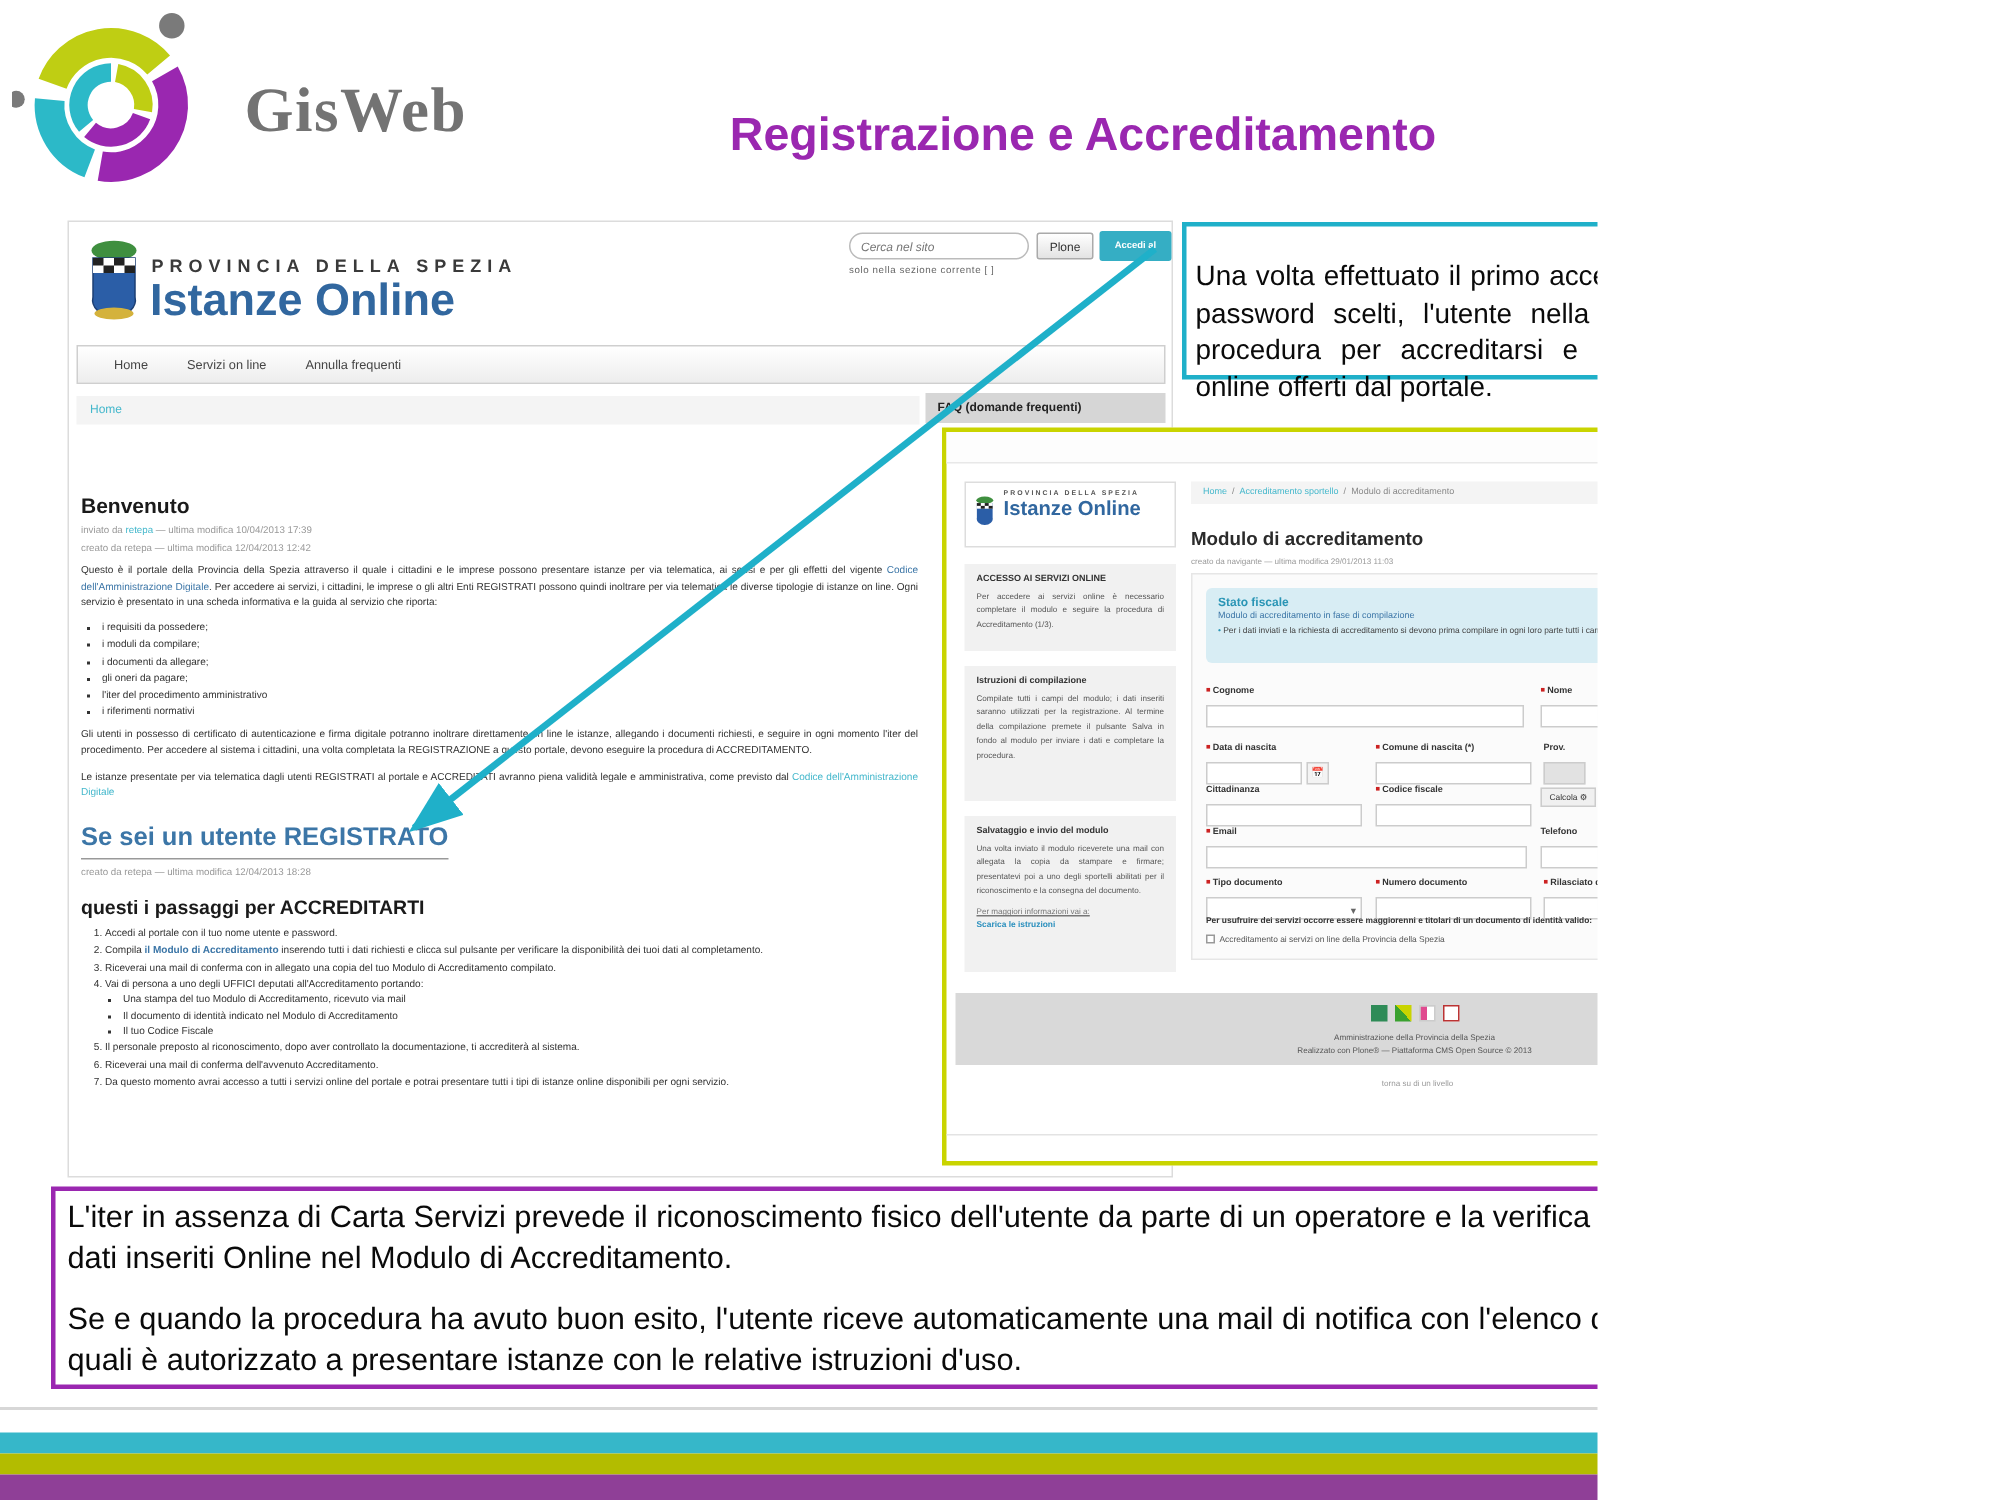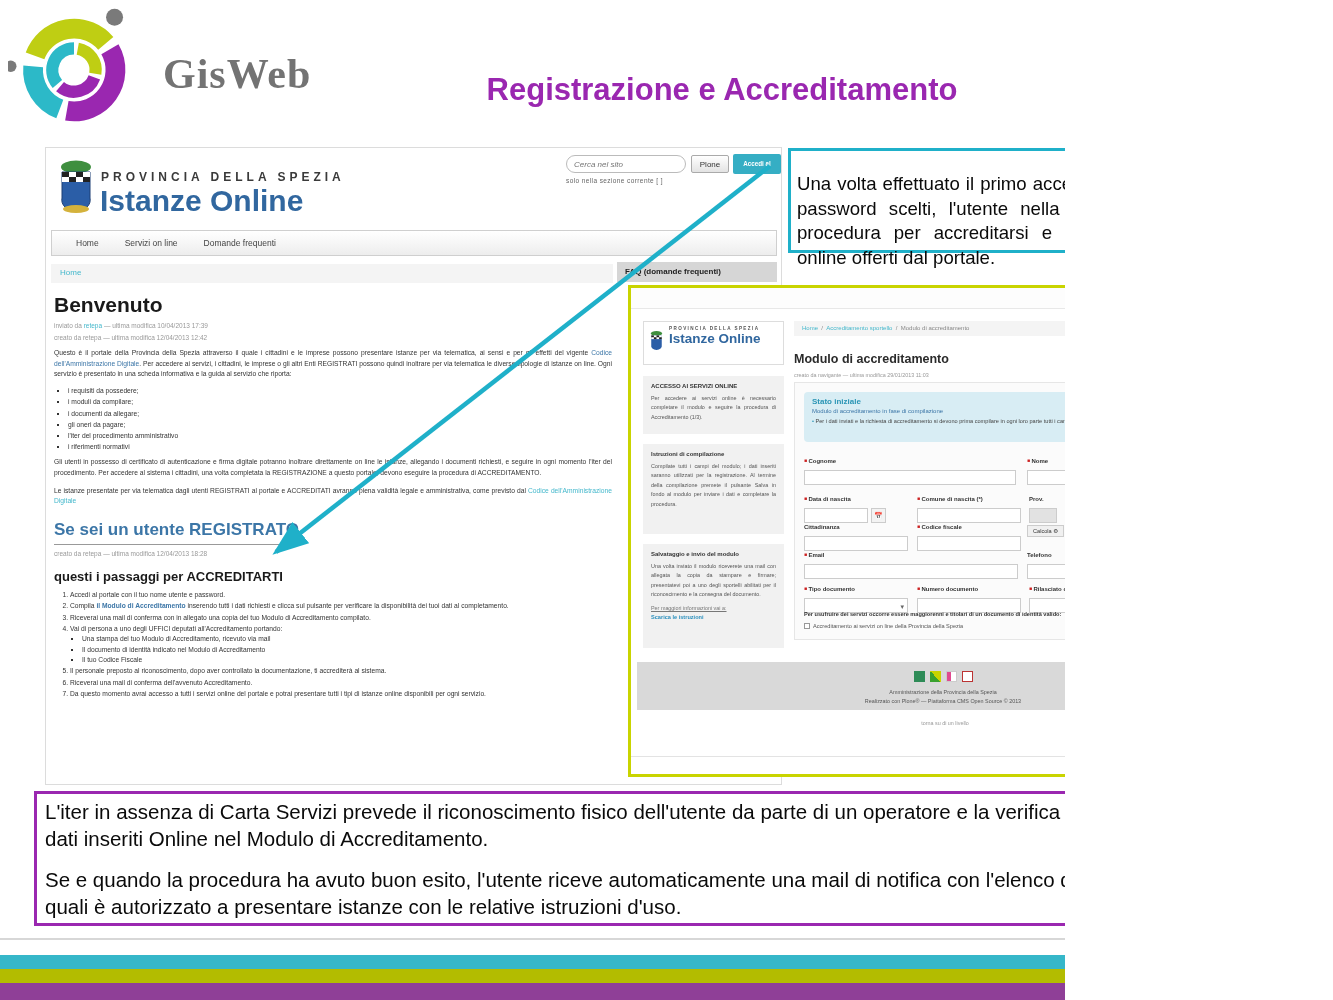--- a/index.html
+++ b/index.html
@@ -31,21 +31,21 @@
   .search-input { left:520px; top:7px; width:120px; height:18px; border:1px solid #bbb; border-radius:9px; font-size:8px; color:#999; font-style:italic; padding:0 7px; background:#fff; }
   .search-btn { left:645px; top:7px; width:38px; height:18px; background:linear-gradient(#fff,#e3e3e3); border:1px solid #aaa; border-radius:2px; font-size:8px; color:#333; text-align:center; line-height:17px; }
   .login-btn { left:687px; top:6px; width:48px; height:20px; background:#35aec4; border-radius:2px; font-size:6.3px; color:#fff; text-align:center; line-height:20px; font-weight:bold; }
   .search-scope { left:520px; top:29px; font-size:6.5px; color:#666; letter-spacing:0.4px; }
   .navbar { left:5px; top:82px; width:726px; height:26px; border:1px solid #cfcfcf; background:linear-gradient(#ffffff,#ededed); display:flex; align-items:center; gap:26px; padding-left:24px; }
   .navbar span { font-size:8.5px; color:#444; }
   .crumb-bar { left:5px; top:116px; width:562px; height:19px; background:#f4f4f4; }
   .crumb-home { left:14px; top:120px; font-size:8px; color:#45b8cc; }
   .faq-box { left:571px; top:114px; width:160px; height:20px; background:#d6d6d6; font-size:8px; font-weight:bold; color:#222; line-height:20px; padding-left:8px; }
   .content { left:8px; top:145px; width:558px; }
-  h1.welcome { font-size:21px; font-weight:bold; color:#1a1a1a; }
+  h1.welcome { font-size:14px; font-weight:bold; color:#1a1a1a;margin-top:36px; }
   .byline { font-size:6.5px; color:#999; margin-top:5px; }
   .byline .nm { color:#45b8cc; }
   h2.blue { font-size:17px; font-weight:bold; color:#3c76a7; border-bottom:1px solid #ccc; padding-bottom:4px; margin-top:13px; }
   h2.blue.inline { display:inline-block; border-bottom:1px solid #999; }
   .tiny { font-size:6.7px; line-height:1.6; color:#333; margin-top:7px; text-align:justify; }
   .tiny a, .lnk { color:#3c76a7; }
   .tlnk { color:#45b8cc; }
   ul.sq { margin:7px 0 0 14px; }
   ul.sq li { font-size:6.7px; color:#333; margin-bottom:4.2px; list-style:square; }
   h3.steps { font-size:13px; font-weight:bold; color:#1a1a1a; margin-top:12px; }
@@ -155,21 +155,21 @@
     <div class="abs org-name">PROVINCIA DELLA SPEZIA</div>
     <div class="abs site-name">Istanze Online</div>
     <input class="abs search-input" placeholder="Cerca nel sito" style="">
     <div class="abs search-btn">Plone</div>
     <div class="abs login-btn">Accedi al Portale</div>
     <div class="abs search-scope">solo nella sezione corrente [ ]</div>
 
     <div class="abs navbar">
       <span>Home</span>
       <span>Servizi on line</span>
-      <span>Domande frequenti</span>
+      <span>Annulla frequenti</span>
     </div>
     <div class="abs crumb-bar"></div>
     <div class="abs crumb-home">Home</div>
     <div class="abs faq-box">FAQ (domande frequenti)</div>
 
     <div class="abs content">
       <h1 class="welcome">Benvenuto</h1>
       <div class="byline"><span>inviato da </span><span class="nm">retepa</span><span> — ultima modifica 10/04/2013 17:39</span></div>
       <div class="byline">creato da retepa — ultima modifica 12/04/2013 12:42</div>
       <p class="tiny"><span>Questo è il portale della Provincia della Spezia attraverso il quale i cittadini e le imprese possono presentare istanze per via telematica, ai sensi e per gli effetti del vigente </span><span class="lnk">Codice dell'Amministrazione Digitale</span><span>. Per accedere ai servizi, i cittadini, le imprese o gli altri Enti REGISTRATI possono quindi inoltrare per via telematica le diverse tipologie di istanze on line. Ogni servizio è presentato in una scheda informativa e la guida al servizio che riporta:</span></p>
@@ -241,21 +241,21 @@
     </div>
 
     <div class="br-crumb">
       <span class="c">Home</span>&nbsp;&nbsp;/&nbsp;&nbsp;<span class="c">Accreditamento sportello</span>&nbsp;&nbsp;/&nbsp;&nbsp;<span>Modulo di accreditamento</span>
     </div>
     <div class="br-h1">Modulo di accreditamento</div>
     <div class="br-byline">creato da navigante — ultima modifica 29/01/2013 11:03</div>
 
     <div class="form-panel">
       <div class="info-box">
-        <h5>Stato iniziale</h5>
+        <h5>Stato fiscale</h5>
         <span class="il">Modulo di accreditamento in fase di compilazione</span>
         <span class="ib">Per i dati inviati e la richiesta di accreditamento si devono prima compilare in ogni loro parte tutti i campi richiesti dal modulo che trovate in questa area di lavoro.</span>
       </div>
 
       <div class="fld" style="left:9px; top:66px;"><span class="flabel">Cognome</span><span class="finput" style="width:212px;"></span></div>
       <div class="fld" style="left:232px; top:66px;"><span class="flabel">Nome</span><span class="finput" style="width:138px;"></span></div>
       <div class="fld" style="left:378px; top:66px;">
         <span class="flabel">Sesso</span>
         <div class="radio-row"><span class="radio-dot"></span><span>Maschile</span></div>
         <div class="radio-row"><span class="radio-dot"></span><span>Femminile</span></div>

